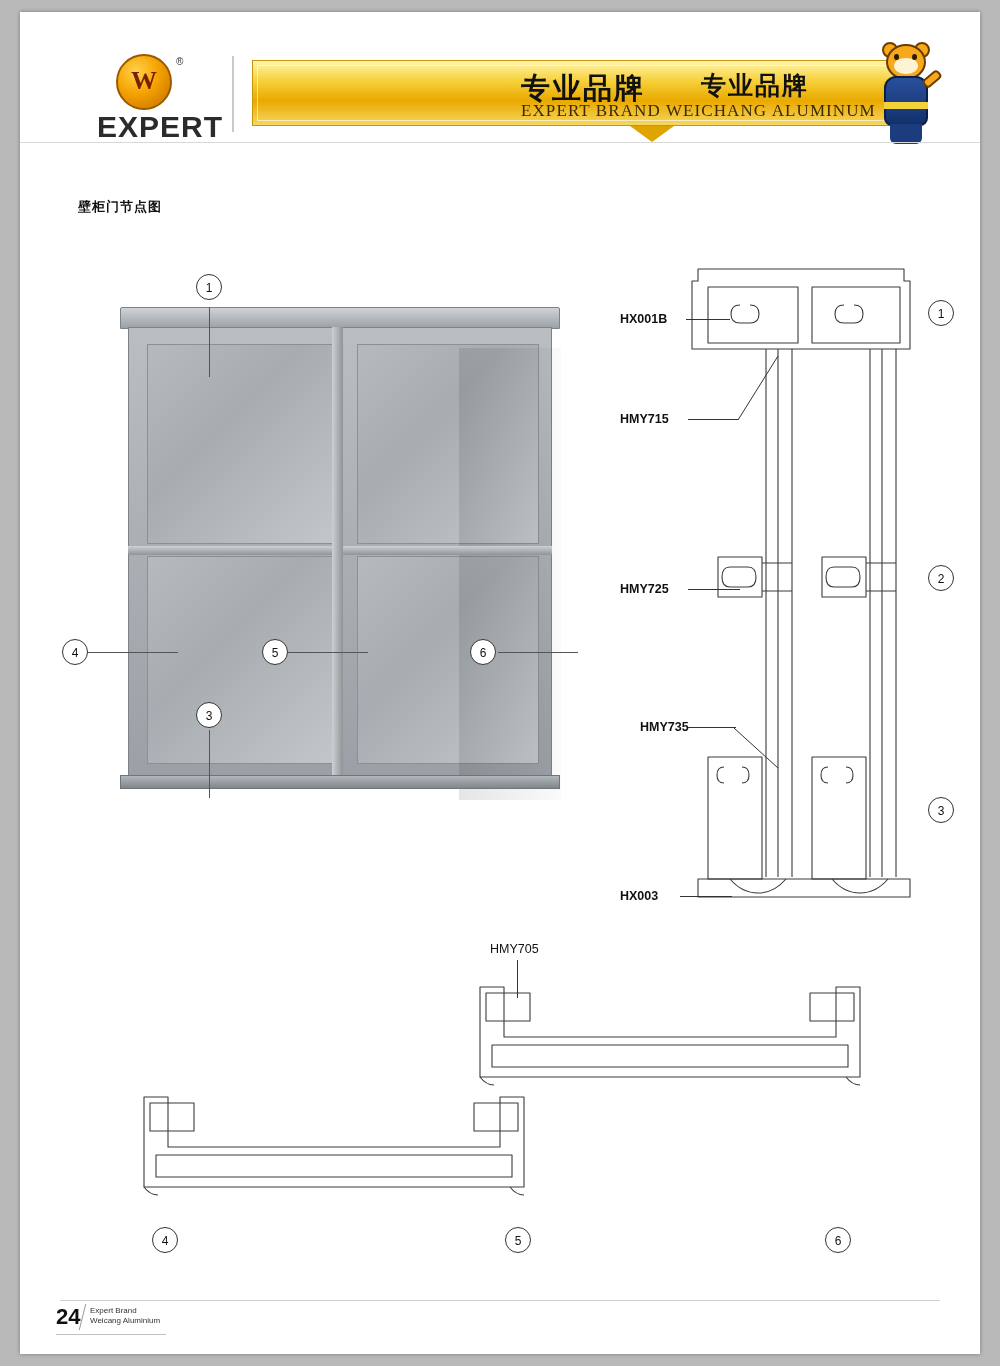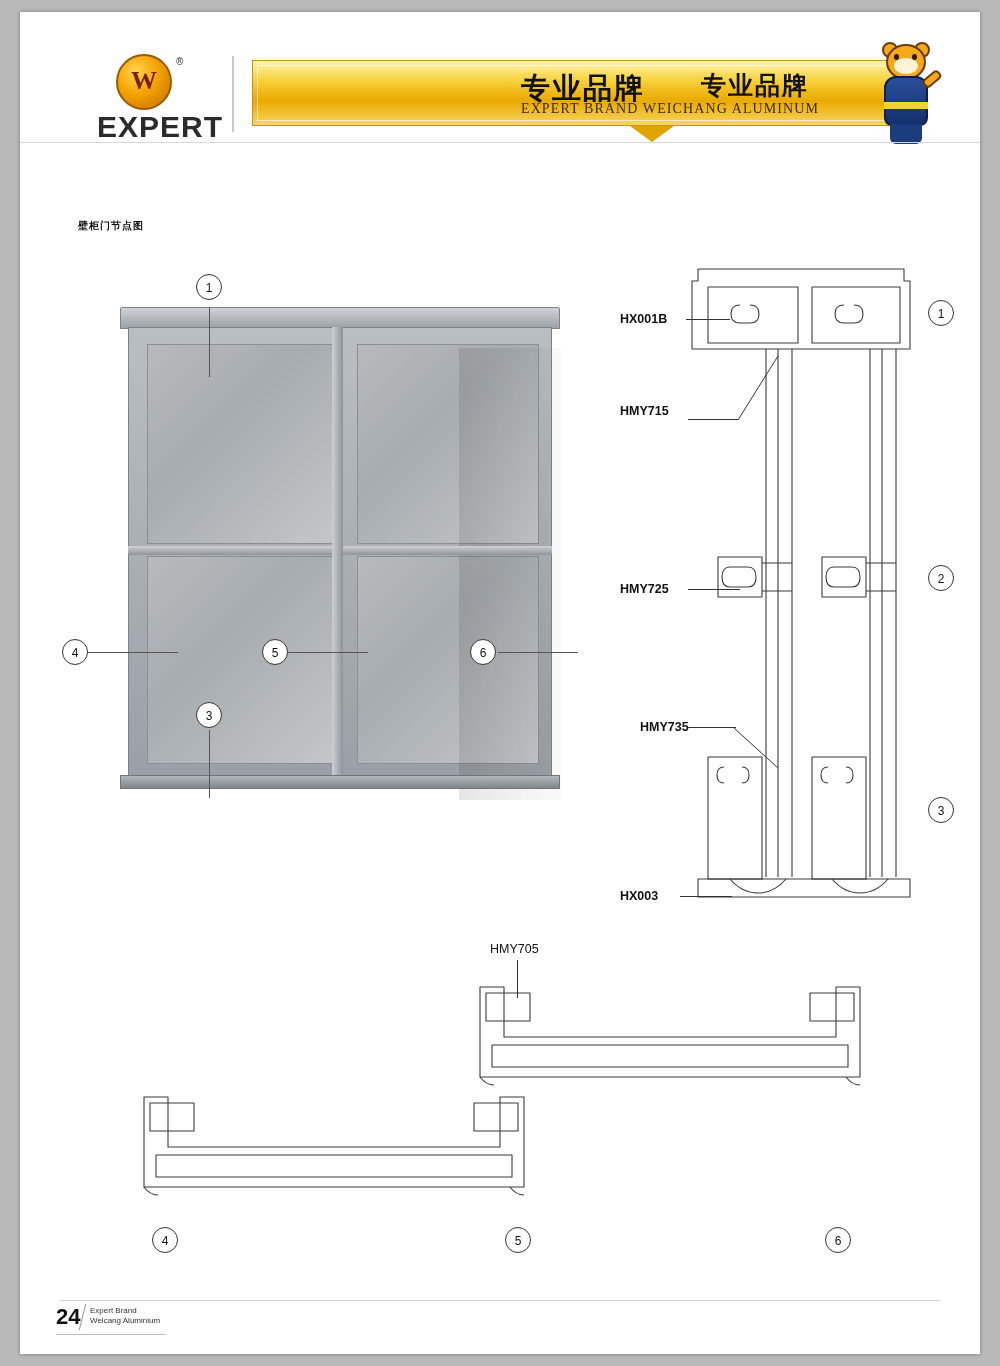--- a/index.html
+++ b/index.html
@@ -67,21 +67,21 @@
   }
   .b-cn2{
     position:absolute;left:268px;top:8px;font-size:29px;font-weight:bold;color:#111;
     letter-spacing:2px;
   }
   .b-cn3{
     position:absolute;left:448px;top:8px;font-size:25px;font-weight:bold;color:#111;
     letter-spacing:2px;
   }
   .b-en{
-    position:absolute;left:268px;top:40px;font-size:14px;color:#3a2a00;letter-spacing:1.1px;
+    position:absolute;left:268px;top:40px;font-size:17px;color:#3a2a00;letter-spacing:1.1px;
     font-family:"Liberation Serif",serif;
   }
   .mascot{
     position:absolute;left:850px;top:0px;width:80px;height:104px;
   }
   .m-head{
     position:absolute;left:16px;top:0px;width:40px;height:36px;border-radius:50%;
     background:#f7a81b;border:2px solid #6b3d00;box-sizing:border-box;
   }
   .m-ear-l{position:absolute;left:12px;top:-2px;width:16px;height:16px;border-radius:50%;background:#f7a81b;border:2px solid #6b3d00;box-sizing:border-box;}
@@ -96,21 +96,21 @@
   .m-belt{position:absolute;left:14px;top:58px;width:44px;height:7px;background:#f2d23a;}
   .m-legs{position:absolute;left:20px;top:80px;width:32px;height:20px;background:#1b3c7d;border-radius:0 0 6px 6px;}
   .m-arm{position:absolute;left:52px;top:30px;width:20px;height:10px;background:#f7a81b;border:2px solid #6b3d00;box-sizing:border-box;transform:rotate(-40deg);border-radius:4px;}
   .header-rule{
     position:absolute;left:0;top:130px;width:100%;height:1px;background:#d8d8d8;
   }
 
   
   .sec-title{
     position:absolute;left:58px;top:186px;
-    font-size:10px;font-weight:bold;color:#111;letter-spacing:1px;margin-top:21px;
+    font-size:13px;font-weight:bold;color:#111;letter-spacing:1px;
   }
 
   
   .bubble{
     position:absolute;width:26px;height:26px;border-radius:50%;
     border:1px solid #333;background:#fff;color:#111;
     font-size:12px;line-height:26px;text-align:center;
     box-sizing:border-box;
   }
   .lead{position:absolute;background:#555;}
@@ -296,21 +296,21 @@
         <path d="M118 622 L330 622 L330 640 L118 640 Z"></path>
         <path d="M150 622 q12 14 28 14 q16 0 28 -14"></path>
         <path d="M252 622 q12 14 28 14 q16 0 28 -14"></path>
       </g>
     </svg>
   </div>
 
   <div class="xlabel" style="left:600px;top:300px;">HX001B</div>
   <div class="lline" style="left:666px;top:307px;width:44px;"></div>
 
-  <div class="xlabel" style="left:600px;top:392px;">HMY715</div>
+  <div class="xlabel" style="left:600px;top:400px;">HMY715</div>
   <div class="lline" style="left:668px;top:407px;width:50px;"></div>
   <svg style="position:absolute;left:714px;top:330px;" width="60" height="82">
     <path d="M4 78 L44 14" stroke="#333" stroke-width="1" fill="none"></path>
   </svg>
 
   <div class="xlabel" style="left:600px;top:570px;">HMY725</div>
   <div class="lline" style="left:668px;top:577px;width:52px;"></div>
 
   <div class="xlabel" style="left:600px;top:708px;margin-left:20px;">HMY735</div>
   <div class="lline" style="left:668px;top:715px;width:48px;"></div>

